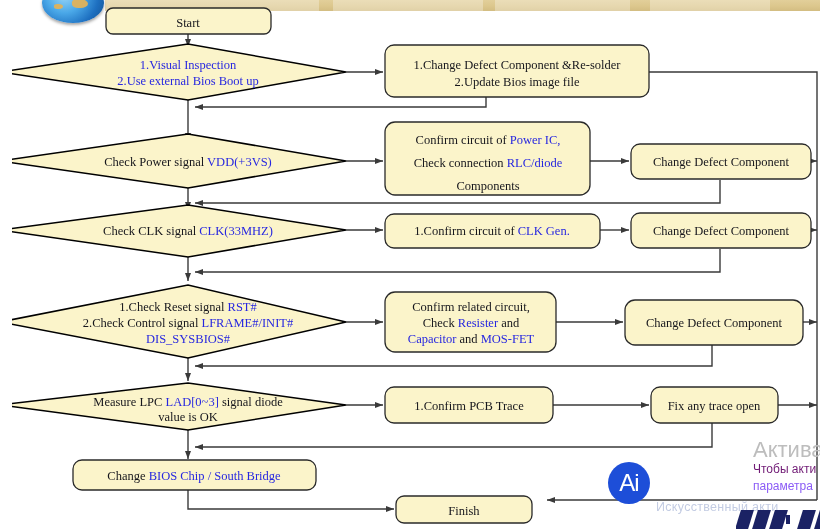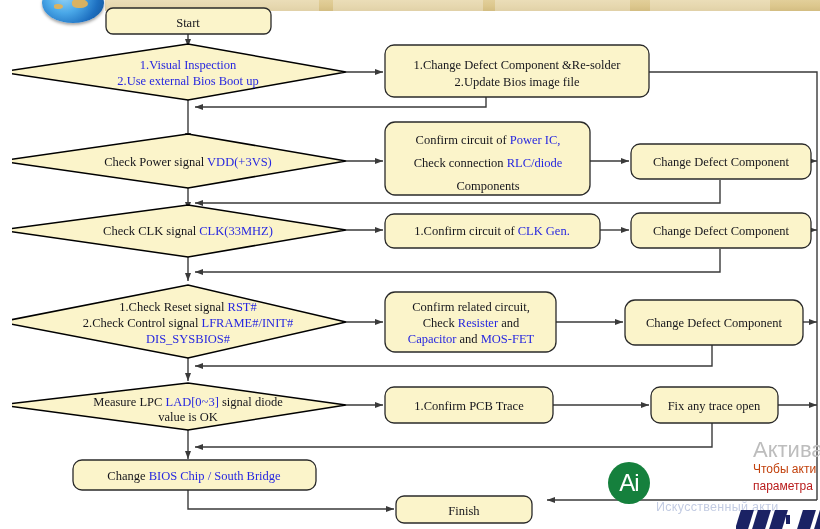--- a/index.html
+++ b/index.html
@@ -38,42 +38,42 @@
   .txt-b{fill:#2727e0;}
   .ctr{text-anchor:middle;}
 
   
   .wm-intellect{
     position:absolute;left:596px;top:455px;width:224px;height:62px;
     pointer-events:none;
   }
   .wm-circle{
     position:absolute;left:0px;top:7px;width:42px;height:42px;border-radius:50%;
-    background:#15803d;
+    background:#1d4ed8;
   }
   .wm-circle span{
     position:absolute;left:0;top:0;width:42px;height:42px;
     display:flex;align-items:center;justify-content:center;
     font-family:"Liberation Sans", sans-serif;font-size:24px;color:#ffffff;letter-spacing:-1px;
   }
   .wm-word{
     position:absolute;left:47px;top:10px;
     font-family:"Liberation Sans", sans-serif;font-size:29px;color:#cdd6ea;letter-spacing:-0.5px;
   }
   .wm-sub{
     position:absolute;left:48px;top:45px;
     font-family:"Liberation Sans", sans-serif;font-size:12.5px;color:#c3cce3;letter-spacing:.3px;
   }
   .wm-act{
     position:absolute;left:741px;top:437px;width:79px;height:56px;overflow:hidden;
     font-family:"Liberation Sans", sans-serif;color:#bcbcbc;pointer-events:none;
   }
   .wm-act .l1{position:absolute;left:0;top:0;font-size:22px;white-space:nowrap;color:#bdbdbd;}
-  .wm-act .l2{position:absolute;left:0;top:25px;font-size:12px;white-space:nowrap;color:#c2410c;}
-  .wm-act .l3{position:absolute;left:0;top:42px;font-size:12px;white-space:nowrap;color:#b91c1c;}
+  .wm-act .l2{position:absolute;left:0;top:25px;font-size:12px;white-space:nowrap;color:#701a75;}
+  .wm-act .l3{position:absolute;left:0;top:42px;font-size:12px;white-space:nowrap;color:#8b5cf6;}
 
   .asus{position:absolute;left:724px;top:510px;width:96px;height:19px;overflow:hidden;pointer-events:none;}
   .asus .sl{position:absolute;top:0;width:13px;height:19px;background:#1b2264;transform:skewX(-17deg);}
   .asus .s1{left:2px;} .asus .s2{left:19px;} .asus .s3{left:36px;}
   .asus .s4{left:64px;} .asus .s5{left:81px;}
   .asus .bar{position:absolute;left:50px;top:5px;width:4px;height:9px;background:#1b2264;}
 </style>
 </head>
 <body>
 

